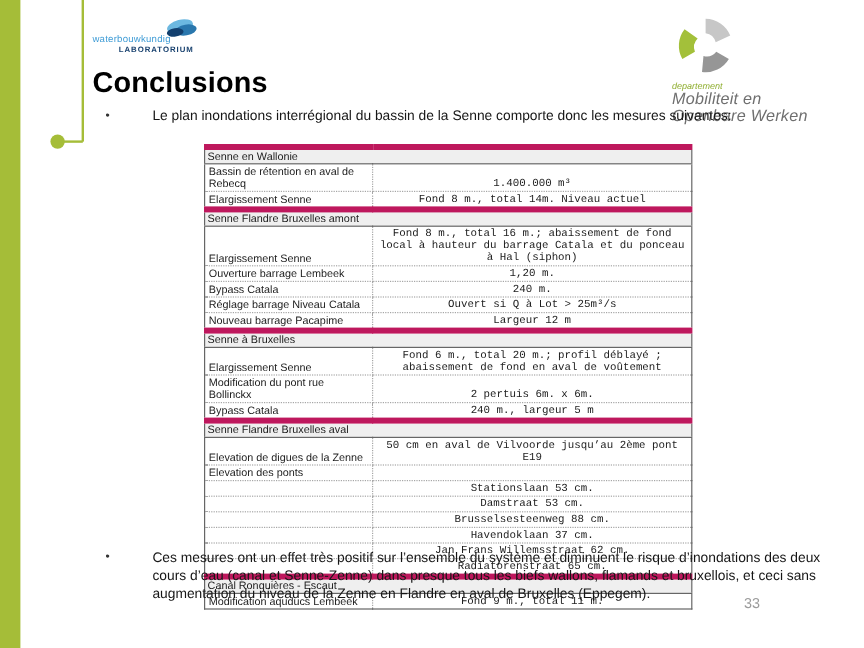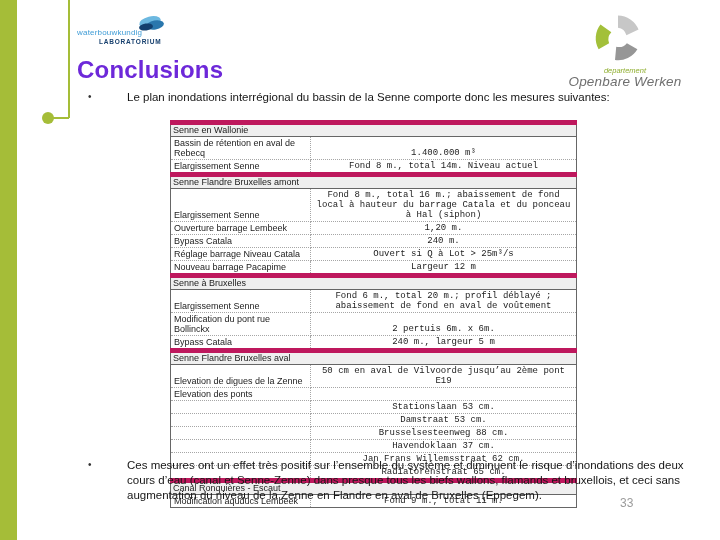--- a/index.html
+++ b/index.html
@@ -11,26 +11,26 @@
   .left-bar{position:absolute;left:0;top:0;width:17px;height:540px;background:#a5bd38;}
   .accent-vline{position:absolute;left:68px;top:0;width:2px;height:118px;background:#a5bd38;}
   .accent-hline{position:absolute;left:52px;top:117px;width:17px;height:2px;background:#a5bd38;}
   .accent-dot{position:absolute;left:42px;top:112px;width:12px;height:12px;border-radius:50%;background:#a5bd38;}
   
   .watlab{position:absolute;left:77px;top:14px;width:110px;height:36px;}
   .watlab .word{position:absolute;left:0;top:14px;font-size:8px;color:#3f9cd6;letter-spacing:.2px;}
   .watlab .sub{position:absolute;left:22px;top:24px;font-size:6.5px;font-weight:bold;color:#17406e;letter-spacing:.8px;}
   .watlab svg{position:absolute;left:56px;top:0;}
   
-  .mow{position:absolute;right:30px;top:10px;width:130px;text-align:center;}
+  .mow{position:absolute;right:30px;top:10px;width:130px;text-align:left;}
   .mow .pin{margin-right:14px;}
   .mow .dept{font-size:7.5px;font-style:italic;color:#8fae2f;margin-top:-4px;}
   .mow .l1,.mow .l2{font-size:13.5px;font-style:italic;color:#6f6f6f;line-height:14px;letter-spacing:.2px;}
   
-  .title{position:absolute;left:77px;top:56px;font-size:24px;font-weight:bold;color:#6d28d9;letter-spacing:.2px;}
+  .title{position:absolute;left:77px;top:56px;font-size:24px;font-weight:bold;color:#000000;letter-spacing:.2px;}
   .bullet{position:absolute;display:flex;}
   .bullet .mark{font-size:10px;width:11px;flex:none;padding-top:1px;color:#333;}
   .bullet .txt{font-size:11.5px;line-height:15px;color:#161616;margin-left:28px;}
   .intro{left:88px;top:90px;width:600px;}
   .conclusion{left:88px;top:458px;width:600px;}
   
   .measures{position:absolute;left:170px;top:120px;width:406px;border-collapse:collapse;table-layout:fixed;
     border:1px solid #666;}
   .measures td{border:1px dotted #a6a6a6;font-size:9px;line-height:10px;padding:1px 3px;
     vertical-align:bottom;color:#1c1c1c;overflow:hidden;}
@@ -60,20 +60,21 @@
 <div class="mow">
   <svg class="pin" width="56" height="56" viewBox="0 0 60 60">
     <g>
       <path d="M 30 6 A 24 24 0 0 1 52 21 L 39 27 A 11 11 0 0 0 30 19 Z" fill="#c7c7c7"></path>
       <path d="M 30 6 A 24 24 0 0 1 52 21 L 39 27 A 11 11 0 0 0 30 19 Z" fill="#969696" transform="rotate(120 30 30)"></path>
       <path d="M 30 6 A 24 24 0 0 1 52 21 L 39 27 A 11 11 0 0 0 30 19 Z" fill="#a3c03a" transform="rotate(240 30 30)"></path>
       <circle cx="30" cy="30" r="9" fill="#ffffff"></circle>
     </g>
   </svg>
   <div class="dept">departement</div>
+  <div class="l1">Mobiliteit en</div>
   <div class="l2">Openbare Werken</div>
 </div>
 
 <div class="title">Conclusions</div>
 
 <div class="bullet intro">
   <span class="mark">•</span>
   <span class="txt">Le plan inondations interrégional du bassin de la Senne comporte donc les mesures suivantes:</span>
 </div>
 

